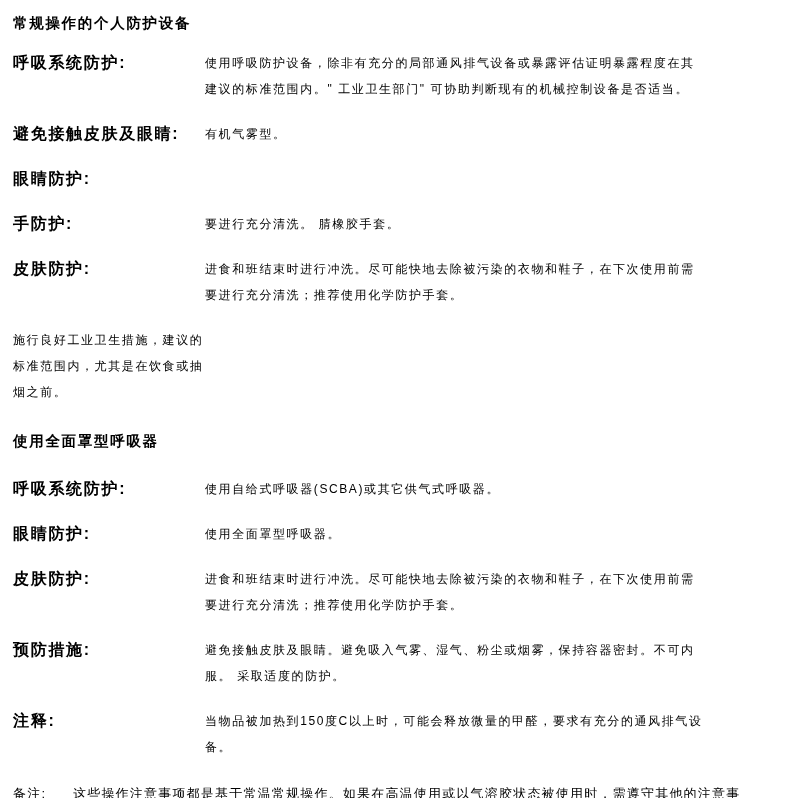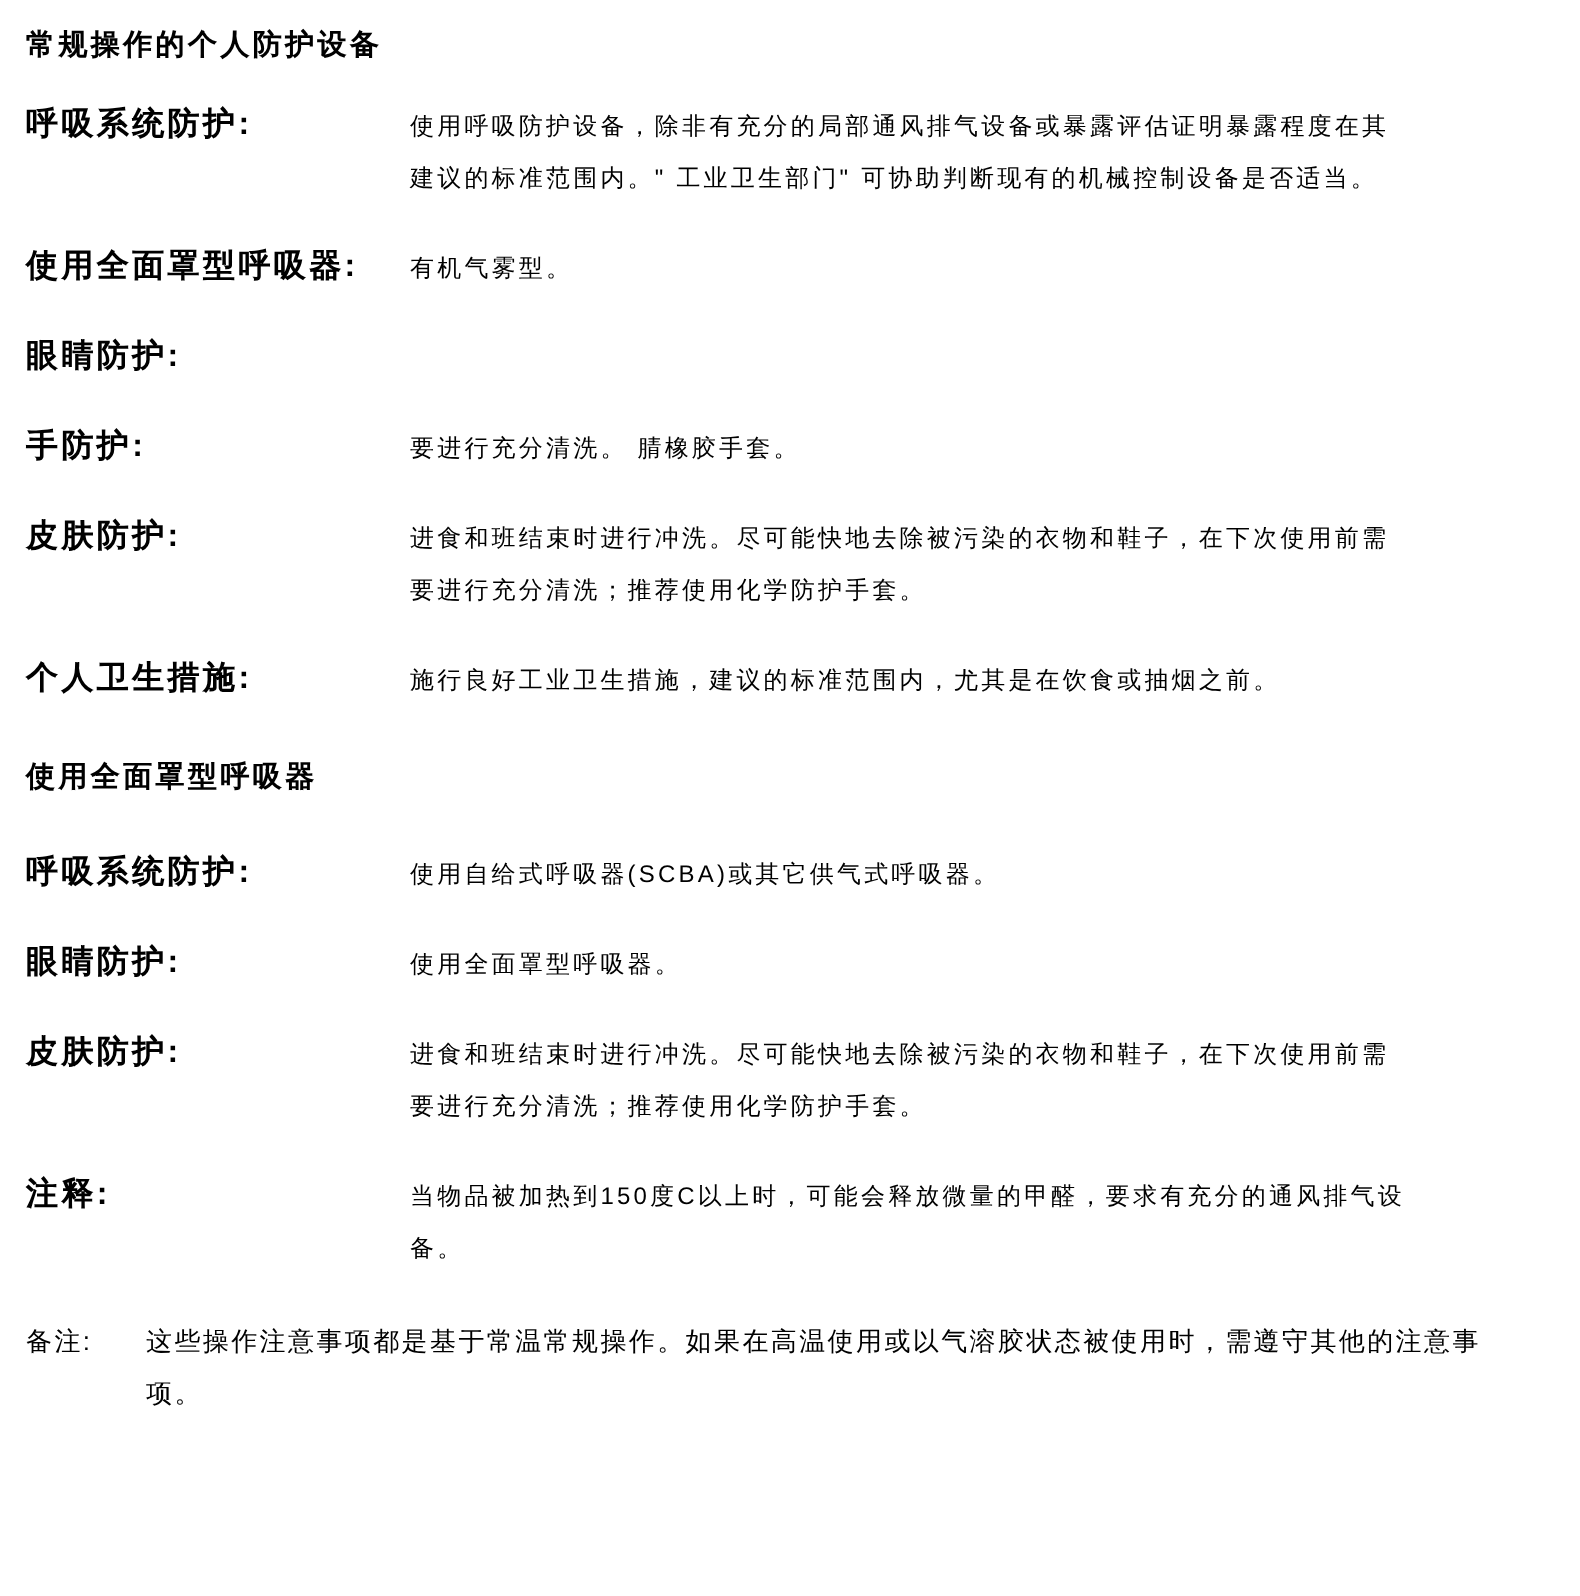--- a/index.html
+++ b/index.html
@@ -68,41 +68,40 @@
 
   <h2 class="sec-title">常规操作的个人防护设备</h2>
 
   <div class="row">
     <div class="label">呼吸系统防护:</div>
     <div class="text">使用呼吸防护设备，除非有充分的局部通风排气设备或暴露评估证明暴露程度在其
 建议的标准范围内。" 工业卫生部门" 可协助判断现有的机械控制设备是否适当。</div>
   </div>
 
   <div class="row">
-    <div class="label">使用全面罩型呼吸器:</div>
+    <div class="label">避免接触皮肤及眼睛:</div>
     <div class="text">有机气雾型。</div>
   </div>
 
   <div class="row">
     <div class="label">眼睛防护:</div>
   </div>
 
   <div class="row">
     <div class="label">手防护:</div>
     <div class="text">要进行充分清洗。 腈橡胶手套。</div>
   </div>
 
   <div class="row">
     <div class="label">皮肤防护:</div>
     <div class="text">进食和班结束时进行冲洗。尽可能快地去除被污染的衣物和鞋子，在下次使用前需
 要进行充分清洗；推荐使用化学防护手套。</div>
   </div>
 
   <div class="row">
-    <div class="label">个人卫生措施:</div>
     <div class="text">施行良好工业卫生措施，建议的标准范围内，尤其是在饮食或抽烟之前。</div>
   </div>
 
   <h2 class="sec-title second">使用全面罩型呼吸器</h2>
 
   <div class="row">
     <div class="label">呼吸系统防护:</div>
     <div class="text">使用自给式呼吸器(SCBA)或其它供气式呼吸器。</div>
   </div>
 
@@ -110,20 +109,25 @@
     <div class="label">眼睛防护:</div>
     <div class="text">使用全面罩型呼吸器。</div>
   </div>
 
   <div class="row">
     <div class="label">皮肤防护:</div>
     <div class="text">进食和班结束时进行冲洗。尽可能快地去除被污染的衣物和鞋子，在下次使用前需
 要进行充分清洗；推荐使用化学防护手套。</div>
   </div>
 
+  <div class="row">
+    <div class="label">预防措施:</div>
+    <div class="text">避免接触皮肤及眼睛。避免吸入气雾、湿气、粉尘或烟雾，保持容器密封。不可内
+服。 采取适度的防护。</div>
+  </div>
 
   <div class="row">
     <div class="label">注释:</div>
     <div class="text">当物品被加热到150度C以上时，可能会释放微量的甲醛，要求有充分的通风排气设
 备。</div>
   </div>
 
   <div class="footnote">
     <div class="label">备注:</div>
     <div class="text">这些操作注意事项都是基于常温常规操作。如果在高温使用或以气溶胶状态被使用时，需遵守其他的注意事项。</div>

